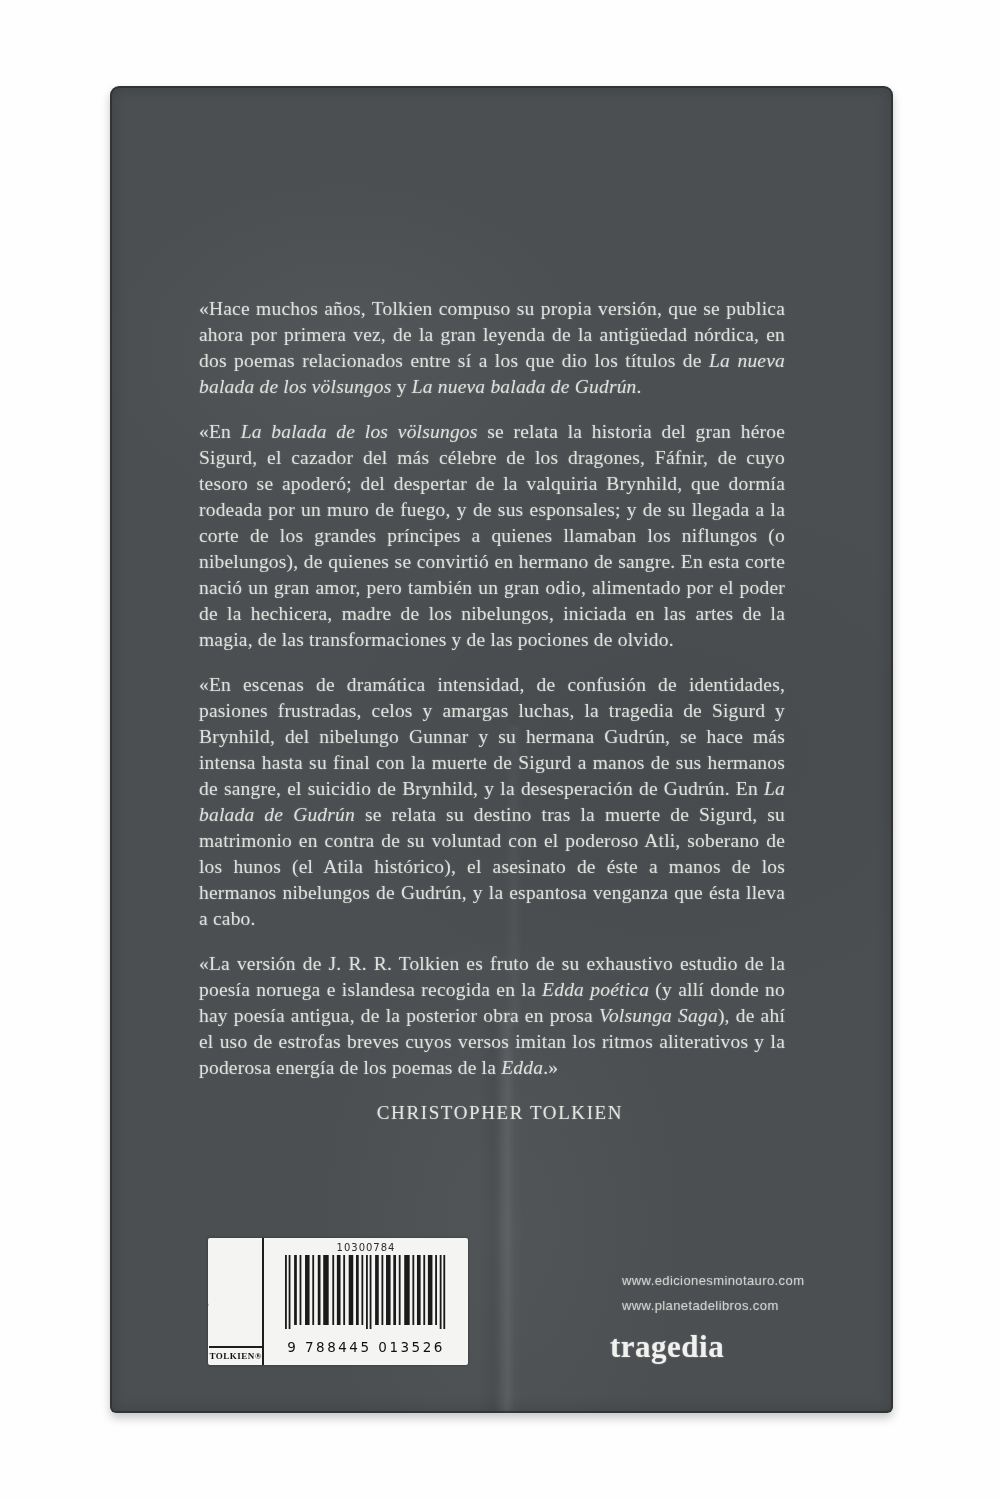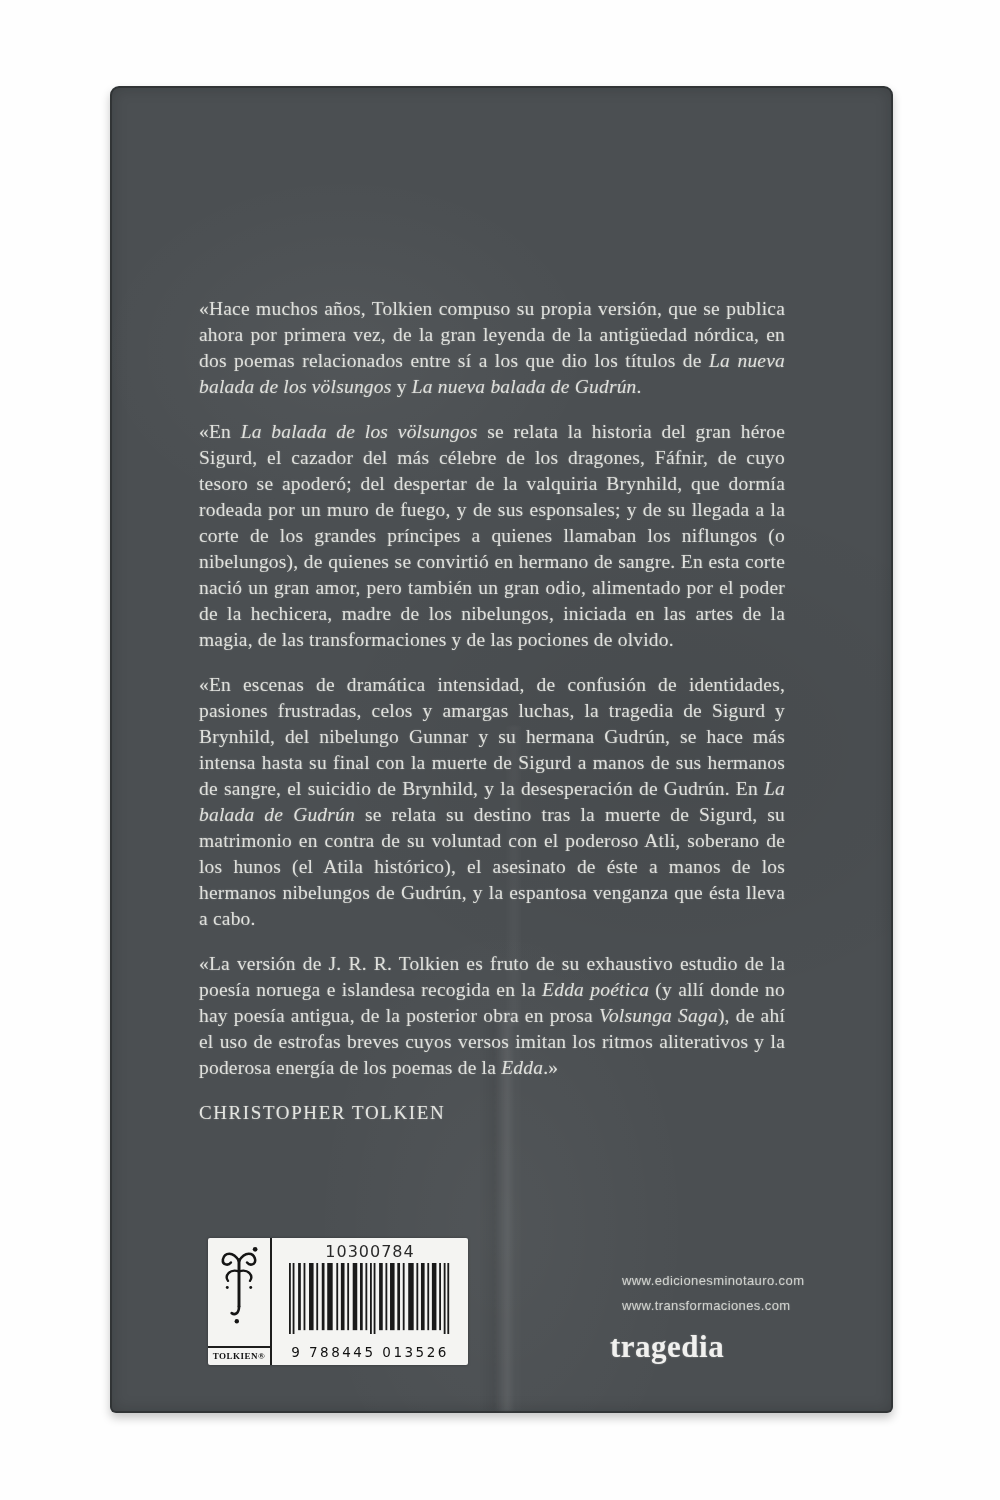--- a/index.html
+++ b/index.html
@@ -36,40 +36,40 @@
   
   .copy{
     position:absolute;left:89px;top:210px;width:602px;
     color:#dfe0dc;font-size:19.5px;line-height:26px;text-align:justify;
     letter-spacing:.2px;
     text-shadow:0 0 2px rgba(226,227,223,.35);
   }
   .copy p{margin:0 16px 19px 0;}
   .copy .it{font-style:italic;}
   .signature{
-    margin-top:18px;text-align:left;font-size:19px;letter-spacing:1.6px;
+    margin-top:18px;text-align:center;font-size:19px;letter-spacing:1.6px;
     color:#e4e5e1;
   }
   
   .label{
     position:absolute;left:98px;top:1152px;width:260px;height:127px;
     background:#f4f4f2;border-radius:2px;display:flex;
     box-shadow:0 0 3px rgba(0,0,0,.35);
   }
   .label-left{
-    width:64px;border-right:2px solid #1d1d1d;display:flex;flex-direction:column;
+    width:56px;border-right:2px solid #1d1d1d;display:flex;flex-direction:row;
     align-items:center;box-sizing:border-box;padding-top:6px;
   }
   .label-left .mark{
     margin-top:auto;width:100%;border-top:2px solid #1d1d1d;text-align:center;
     font-family:"Liberation Serif", serif;font-size:9px;font-weight:bold;
     letter-spacing:.5px;color:#111;padding:3px 0 4px;
   }
   .label-right{flex:1;display:flex;flex-direction:column;align-items:center;box-sizing:border-box;padding:4px 8px 5px;}
-  .code-top{font-family:"DejaVu Sans", sans-serif;font-size:16px;color:#2a2a2a;letter-spacing:1px;}
+  .code-top{font-family:"DejaVu Sans", sans-serif;font-size:10px;color:#2a2a2a;letter-spacing:1px;}
   .bars{width:162px;height:74px;margin-top:2px;}
   .isbn{
     font-family:"DejaVu Sans", sans-serif;font-size:13.5px;color:#111;
     letter-spacing:2.5px;margin-top:10px;white-space:nowrap;
   }
   
   .webs{
     position:absolute;left:512px;top:1182px;
     font-family:"Liberation Sans", sans-serif;font-size:13px;line-height:25px;
     color:rgba(233,234,230,.78);letter-spacing:.4px;
@@ -155,16 +155,16 @@
           <rect x="170" y="0" width="2" height="74"></rect>
             <rect x="174" y="0" width="2" height="74"></rect>
         </g>
       </svg>
       <div class="isbn">9 788445 013526</div>
     </div>
   </div>
 
   <div class="webs">
     <div>www.edicionesminotauro.com</div>
-    <div>www.transformaciones.com</div>
+    <div>www.planetadelibros.com</div>
   </div>
   <div class="imprint">tragedia</div>
 </div>
 
 </body></html>

